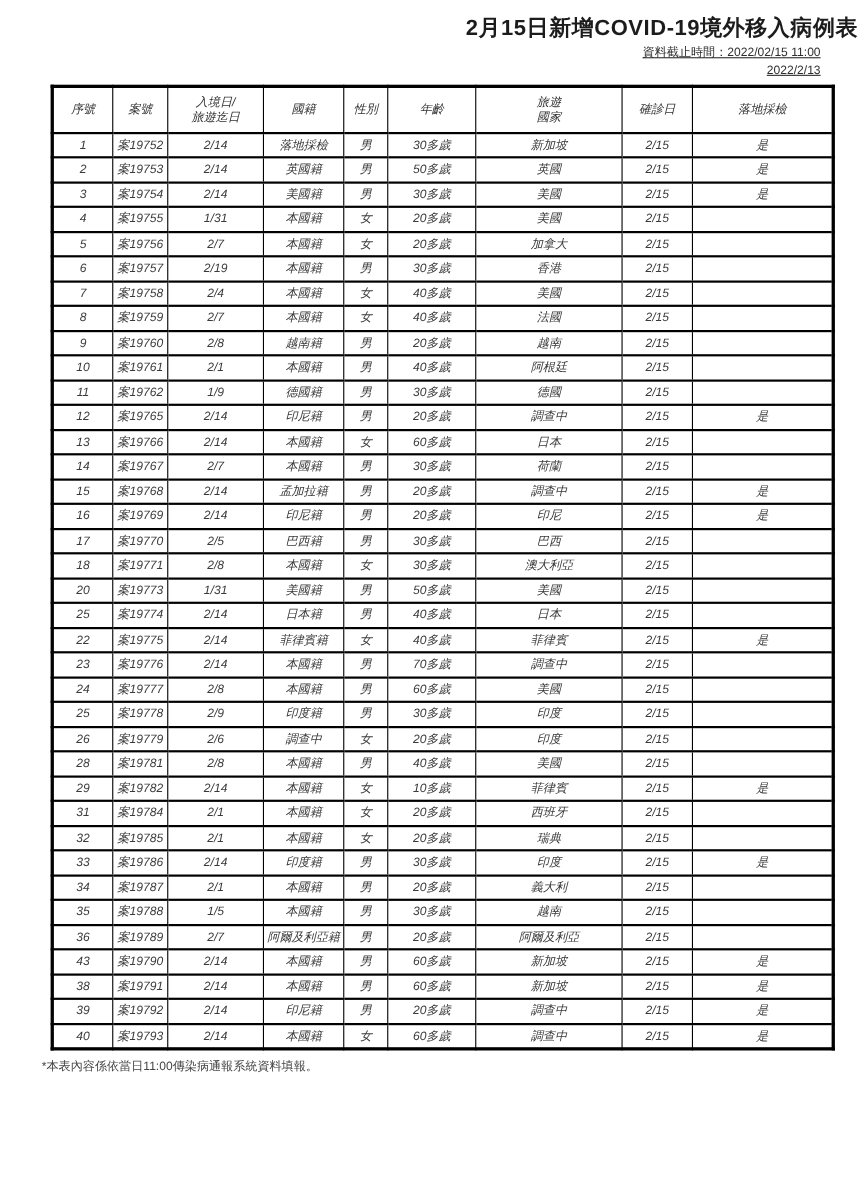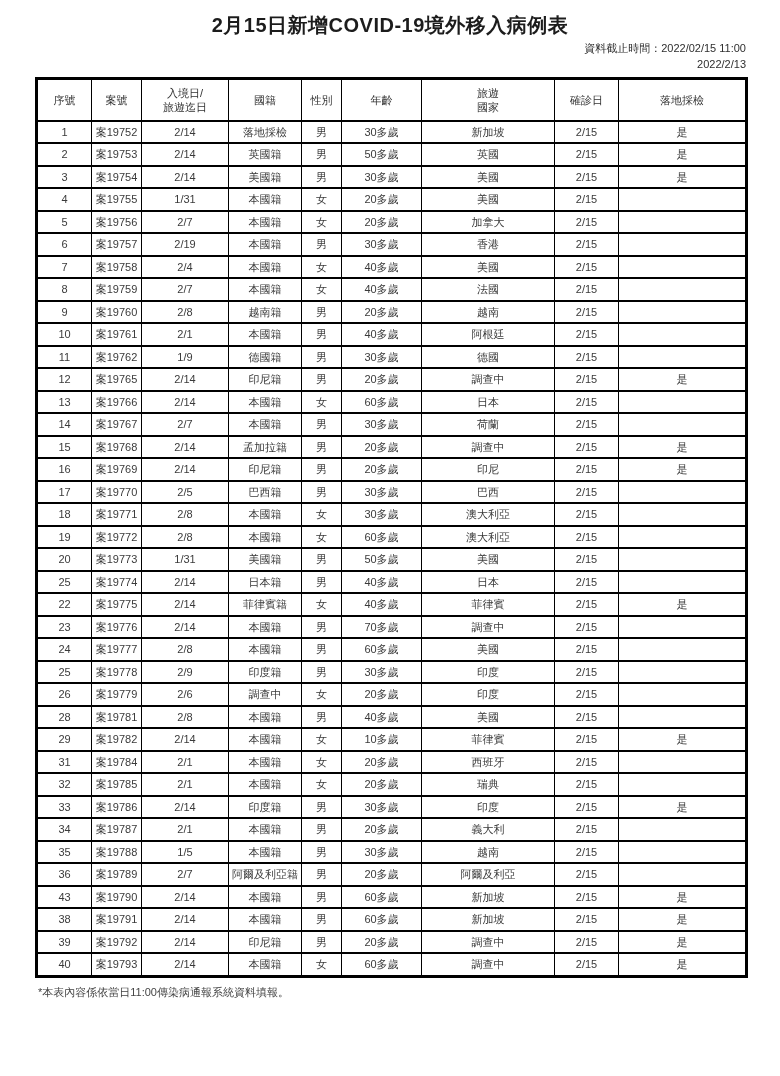--- a/index.html
+++ b/index.html
@@ -11,40 +11,42 @@
     font-family: "Liberation Sans", "DejaVu Sans", sans-serif;
     color: #2e2e2e;
   }
   .page {
     width: 780px;
     height: 1076px;
     position: relative;
     box-sizing: border-box;
   }
   .title {
-    text-align: center;
+    text-align: right;
     font-size: 20px;
     font-weight: bold;
     color: #1c1c1c;
     padding-top: 12px;
     letter-spacing: 0.5px;
   }
   .meta {
     text-align: right;
     font-size: 11px;
     color: #2e2e2e;
     margin: 2px 34px 4px 0;
     line-height: 1.45;
+    text-decoration: underline;
   }
   table.cases {
     border-collapse: collapse;
     table-layout: fixed;
-    margin-left: 35px;
+    margin-left: 46px;
     width: 710px;
     border: 3px solid #000;
+    font-style: italic;
   }
   table.cases th, table.cases td {
     border-left: 1.5px solid #000;
     border-right: 1.5px solid #000;
     border-top: 2px solid #000;
     border-bottom: 2px solid #000;
     text-align: center;
     vertical-align: middle;
     padding: 0;
     overflow: hidden;
@@ -301,31 +303,20 @@
           <td>案19771</td>
           <td>2/8</td>
           <td>本國籍</td>
           <td>女</td>
           <td>30多歲</td>
           <td>澳大利亞</td>
           <td>2/15</td>
           <td></td>
         </tr>
         <tr>
-          <td>19</td>
-          <td>案19772</td>
-          <td>2/8</td>
-          <td>本國籍</td>
-          <td>女</td>
-          <td>60多歲</td>
-          <td>澳大利亞</td>
-          <td>2/15</td>
-          <td></td>
-        </tr>
-        <tr>
           <td>20</td>
           <td>案19773</td>
           <td>1/31</td>
           <td>美國籍</td>
           <td>男</td>
           <td>50多歲</td>
           <td>美國</td>
           <td>2/15</td>
           <td></td>
         </tr>

